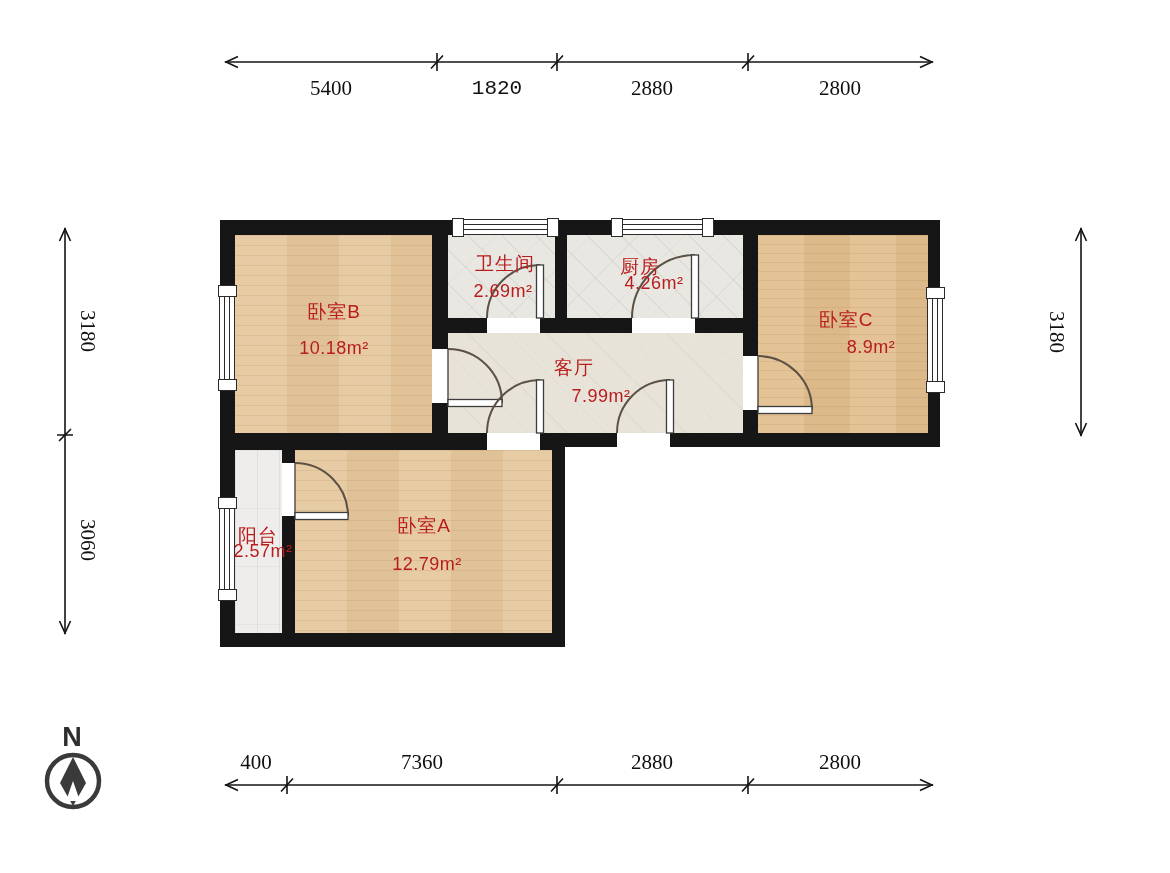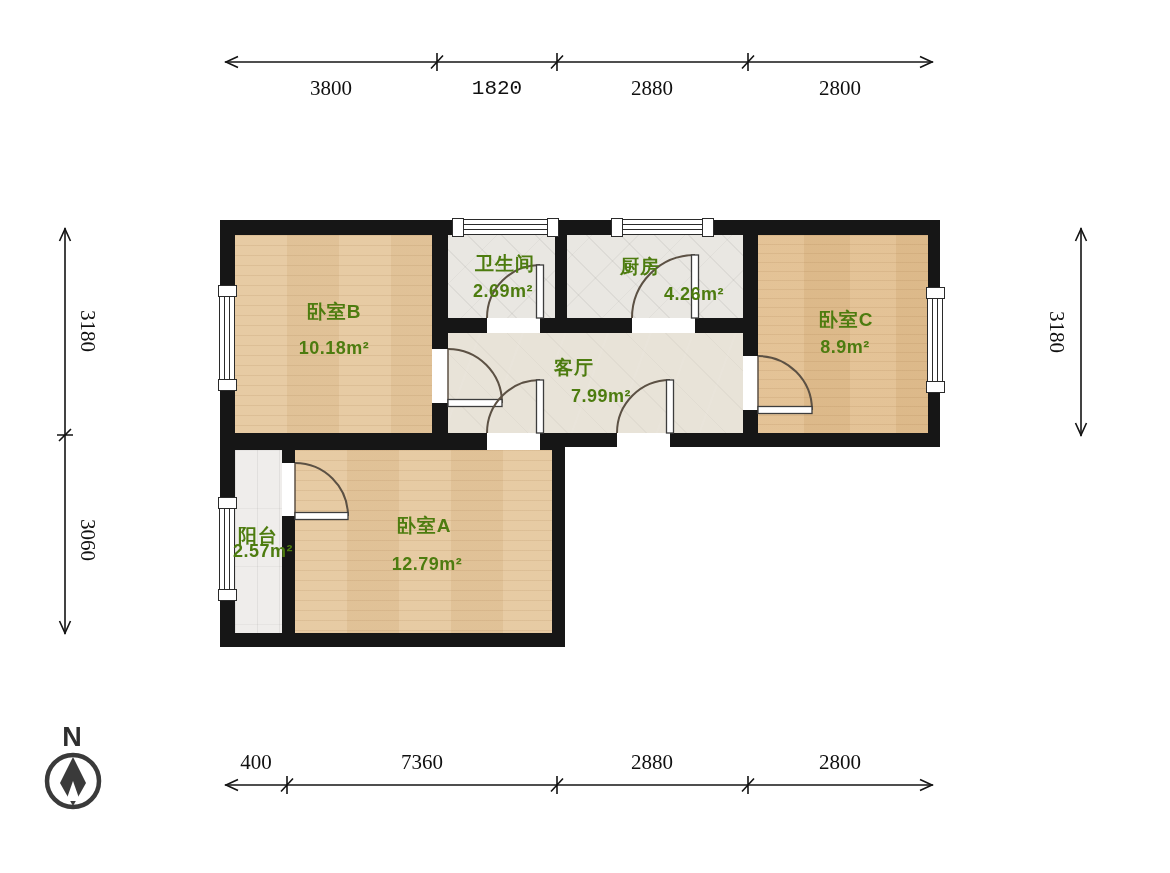--- a/index.html
+++ b/index.html
@@ -43,21 +43,21 @@
   .win-h b{top:-2.5px;bottom:-2.5px;width:12px;}
   .win-h b.c1{left:-1.5px;} .win-h b.c2{right:-1.5px;}
   
   svg.overlay{position:absolute;left:0;top:0;z-index:5;pointer-events:none;}
   .door-arc{fill:none;stroke:#5c5144;stroke-width:2;}
   .door-edge{stroke:#5c5144;stroke-width:1.5;}
   .door-leaf{fill:#ffffff;stroke:#3d3d3d;stroke-width:1.3;}
   .dim{stroke:#141414;stroke-width:1.6;fill:none;}
   
   .rname,.rarea{position:absolute;z-index:6;transform:translate(-50%,-50%);
-      color:#4d7c0f;font-weight:700;white-space:nowrap;}
+      color:#b91c1c;font-weight:400;white-space:nowrap;}
   .rname{font-size:19px;letter-spacing:1px;}
   .rarea{font-size:18px;letter-spacing:0.5px;}
   .dlabel{position:absolute;z-index:6;transform:translate(-50%,-50%);
       font-family:"Liberation Serif","DejaVu Serif",serif;font-size:21px;color:#101010;white-space:nowrap;}
   .dlabel.rot{transform:translate(-50%,-50%) rotate(90deg);}
   .north-n{position:absolute;z-index:6;transform:translate(-50%,-50%);
       font-size:27px;font-weight:700;color:#2e2e2e;}
 </style>
 </head>
 <body>
@@ -194,31 +194,31 @@
       <path d="M73,757 L86,783 L73,806 L60,783 Z" fill="#3a3a3a"></path>
       <path d="M73,781 L80,801 L66,801 Z" fill="#ffffff"></path>
     </g>
   </svg>
 
   <div class="rname" style="left:334px;top:312px;">卧室B</div>
   <div class="rarea" style="left:334px;top:348px;">10.18m²</div>
   <div class="rname" style="left:505px;top:264px;">卫生间</div>
   <div class="rarea" style="left:503px;top:291px;">2.69m²</div>
   <div class="rname" style="left:640px;top:267px;">厨房</div>
-  <div class="rarea" style="left:654px;top:294px;margin-left:40px;">4.26m²</div>
+  <div class="rarea" style="left:654px;top:283px;">4.26m²</div>
   <div class="rname" style="left:846px;top:320px;">卧室C</div>
-  <div class="rarea" style="left:845px;top:347px;">8.9m²</div>
+  <div class="rarea" style="left:871px;top:347px;">8.9m²</div>
   <div class="rname" style="left:574px;top:368px;">客厅</div>
   <div class="rarea" style="left:601px;top:396px;">7.99m²</div>
   <div class="rname" style="left:258px;top:536px;">阳台</div>
   <div class="rarea" style="left:263px;top:551px;">2.57m²</div>
   <div class="rname" style="left:424px;top:526px;">卧室A</div>
   <div class="rarea" style="left:427px;top:564px;">12.79m²</div>
 
-  <div class="dlabel" style="left:331px;top:88px;">3800</div>
+  <div class="dlabel" style="left:331px;top:88px;">5400</div>
   <div class="dlabel" style="left:497px;top:88px;font-family:Liberation Mono, monospace;">1820</div>
   <div class="dlabel" style="left:652px;top:88px;">2880</div>
   <div class="dlabel" style="left:840px;top:88px;">2800</div>
 
   <div class="dlabel" style="left:256px;top:762px;">400</div>
   <div class="dlabel" style="left:422px;top:762px;">7360</div>
   <div class="dlabel" style="left:652px;top:762px;">2880</div>
   <div class="dlabel" style="left:840px;top:762px;">2800</div>
 
   <div class="dlabel rot" style="left:87px;top:331px;">3180</div>

